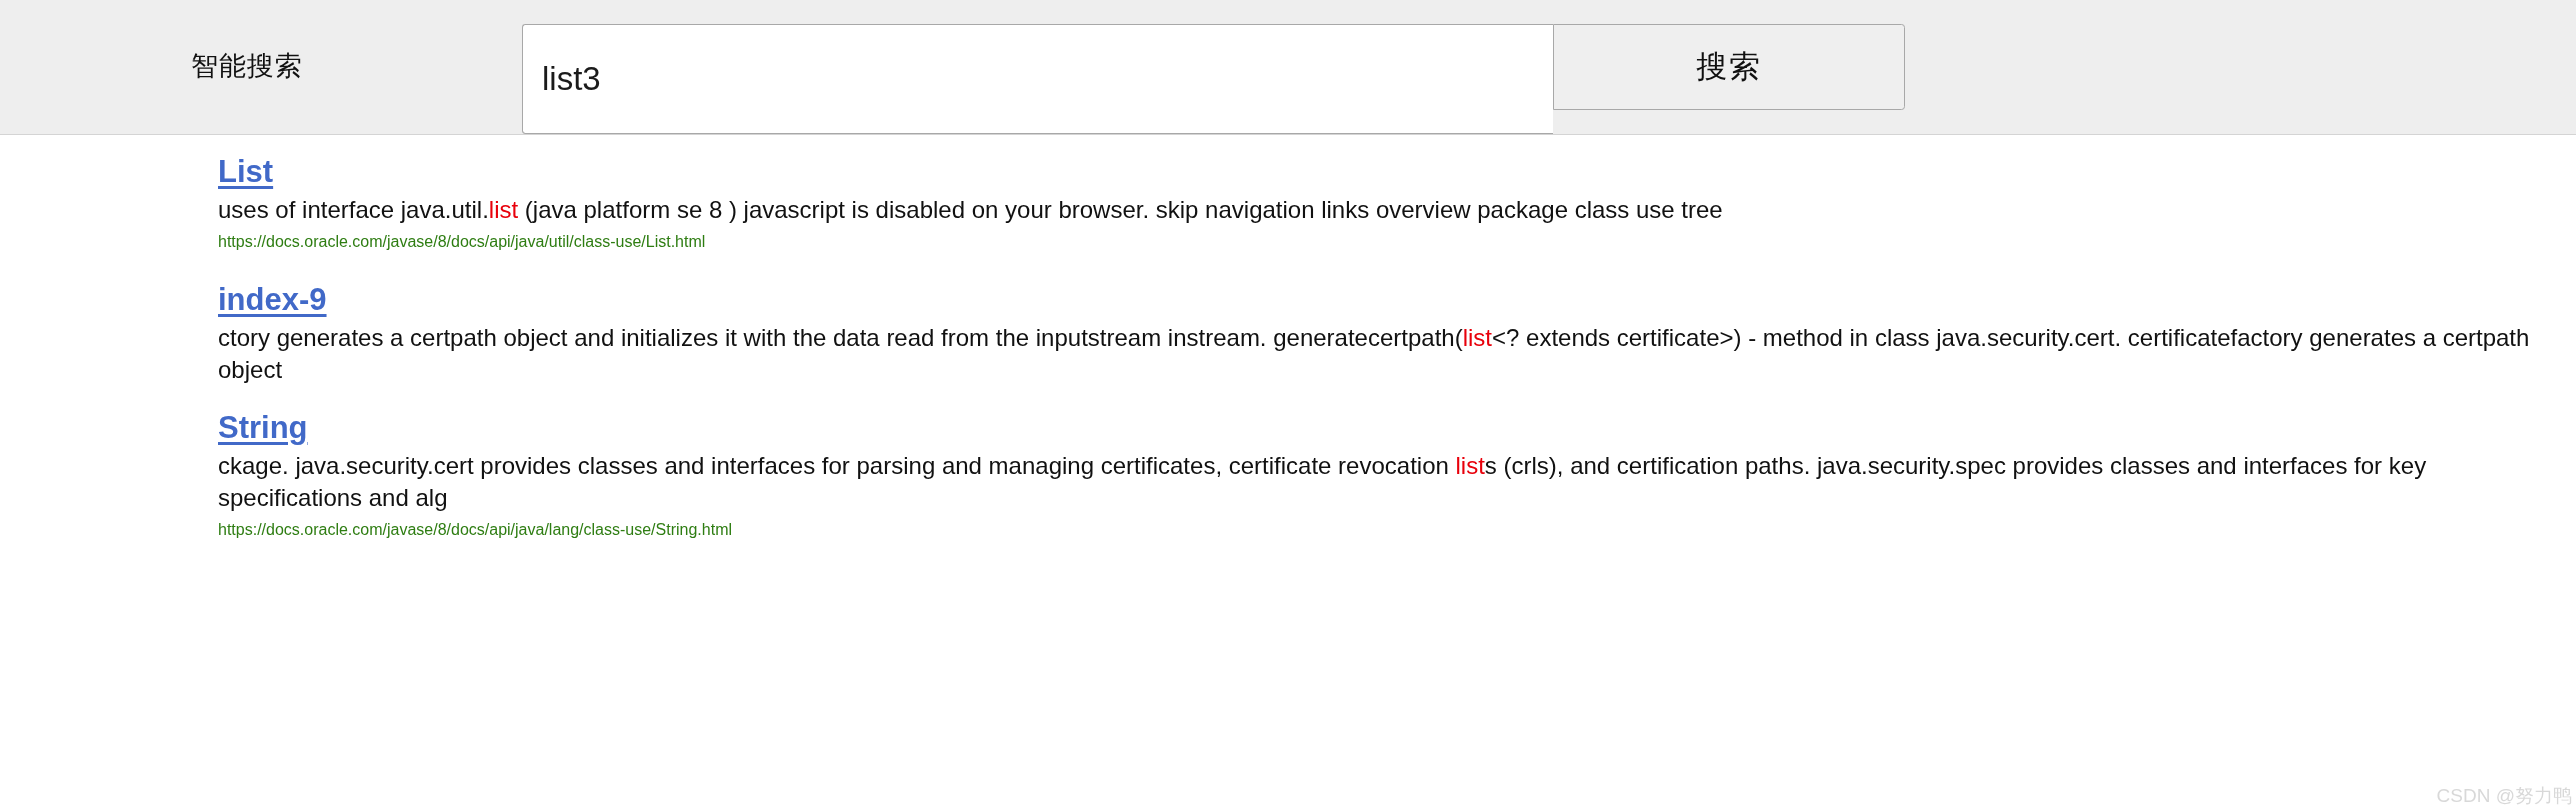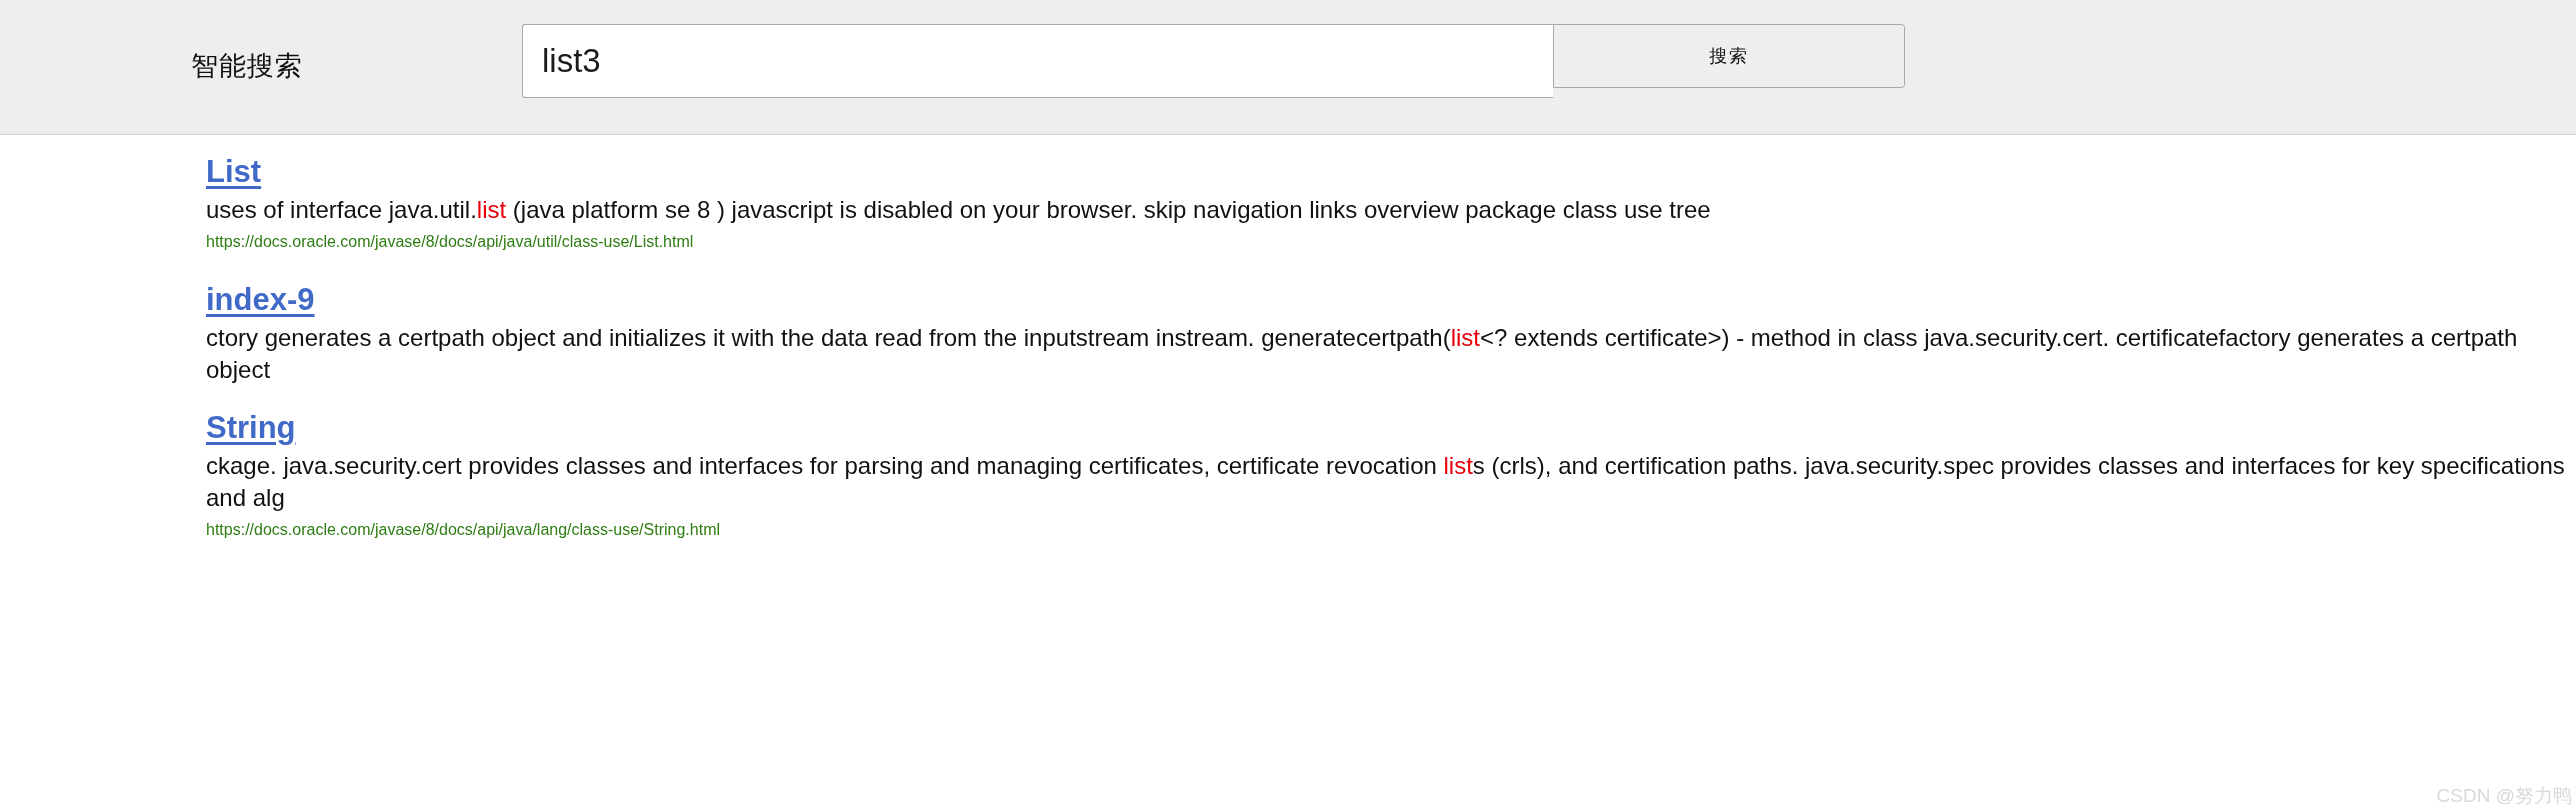--- a/index.html
+++ b/index.html
@@ -51,52 +51,52 @@
     left: 522px;
     top: 24px;
     display: flex;
     align-items: stretch;
     height: 86px;
   }
 
   #search-input {
     box-sizing: border-box;
     width: 1031px;
-    height: 74px;
+    height: 110px;
     padding: 16px 19px;
     font-family: "Liberation Sans", sans-serif;
     font-size: 33px;
     color: #1b1b1b;
     background: #ffffff;
     border: 1.7px solid #a8a8a8;
     border-right: none;
     border-radius: 3.4px 0 0 3.4px;
     outline: none;
   }
 
   #search-button {
     box-sizing: border-box;
     width: 352px;
-    height: 64px;
+    height: 86px;
     font-family: "Liberation Sans", sans-serif;
-    font-size: 18px;
+    font-size: 31px;
     letter-spacing: 1.7px;
     color: #111111;
     background: #efefef;
     border: 1.7px solid #a8a8a8;
     border-radius: 0 3.4px 3.4px 0;
     cursor: pointer;
     text-align: center;
   }
 
   
   #results {
     position: relative;
     padding: 0;
-    margin: 0;
+    margin: 12px;
     list-style: none;
   }
 
   .result-item {
     position: relative;
     padding: 0 0 0 206px;
     margin: 0;
   }
 
   .result-title {

